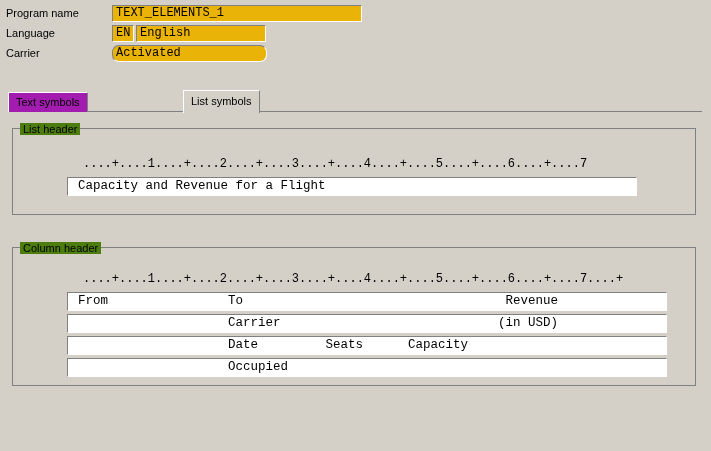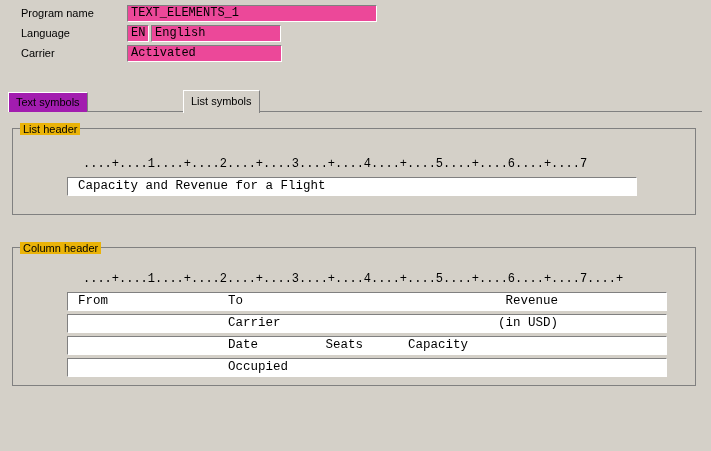--- a/index.html
+++ b/index.html
@@ -18,56 +18,56 @@
   .app {
     position: relative;
     width: 711px;
     height: 451px;
     background: #d4d0c8;
   }
 
   
   .form {
     position: absolute;
-    left: 21px;
+    left: 6px;
     top: 5px;
     width: 690px;
   }
   .form-row {
     display: flex;
     align-items: center;
     height: 17px;
     margin-bottom: 3px;
   }
   .form-label {
     width: 106px;
     font-size: 11px;
     line-height: 17px;
     color: #000;
   }
   .field {
     height: 17px;
     box-sizing: border-box;
-    background: #ec4899;
+    background: #eab308;
     border-top: 1px solid #808080;
     border-left: 1px solid #808080;
     border-right: 1px solid #ffffff;
     border-bottom: 1px solid #ffffff;
     font-family: "Liberation Mono", monospace;
     font-size: 12px;
     line-height: 15px;
     padding: 0 3px;
     color: #000;
     white-space: pre;
     overflow: hidden;
   }
   .field.program { width: 250px; }
   .field.lang-key { width: 22px; text-align: left; }
   .field.lang-text { width: 130px; margin-left: 2px; }
-  .field.status { width: 155px; }
+  .field.status { width: 155px; border-radius: 7px; }
 
   
   .tabstrip {
     position: absolute;
     left: 8px;
     top: 90px;
     width: 694px;
     height: 22px;
   }
   .tab {
@@ -106,21 +106,21 @@
   .groupbox {
     position: absolute;
     box-sizing: border-box;
     border: 1px solid #808080;
     border-top-color: #808080;
   }
   .groupbox .legend {
     position: absolute;
     top: -6px;
     left: 7px;
-    background: #eab308;
+    background: #4d7c0f;
     padding: 0 3px;
     font-size: 11px;
     color: #000;
   }
   #list-header-box {
     left: 12px;
     top: 128px;
     width: 684px;
     height: 87px;
   }

